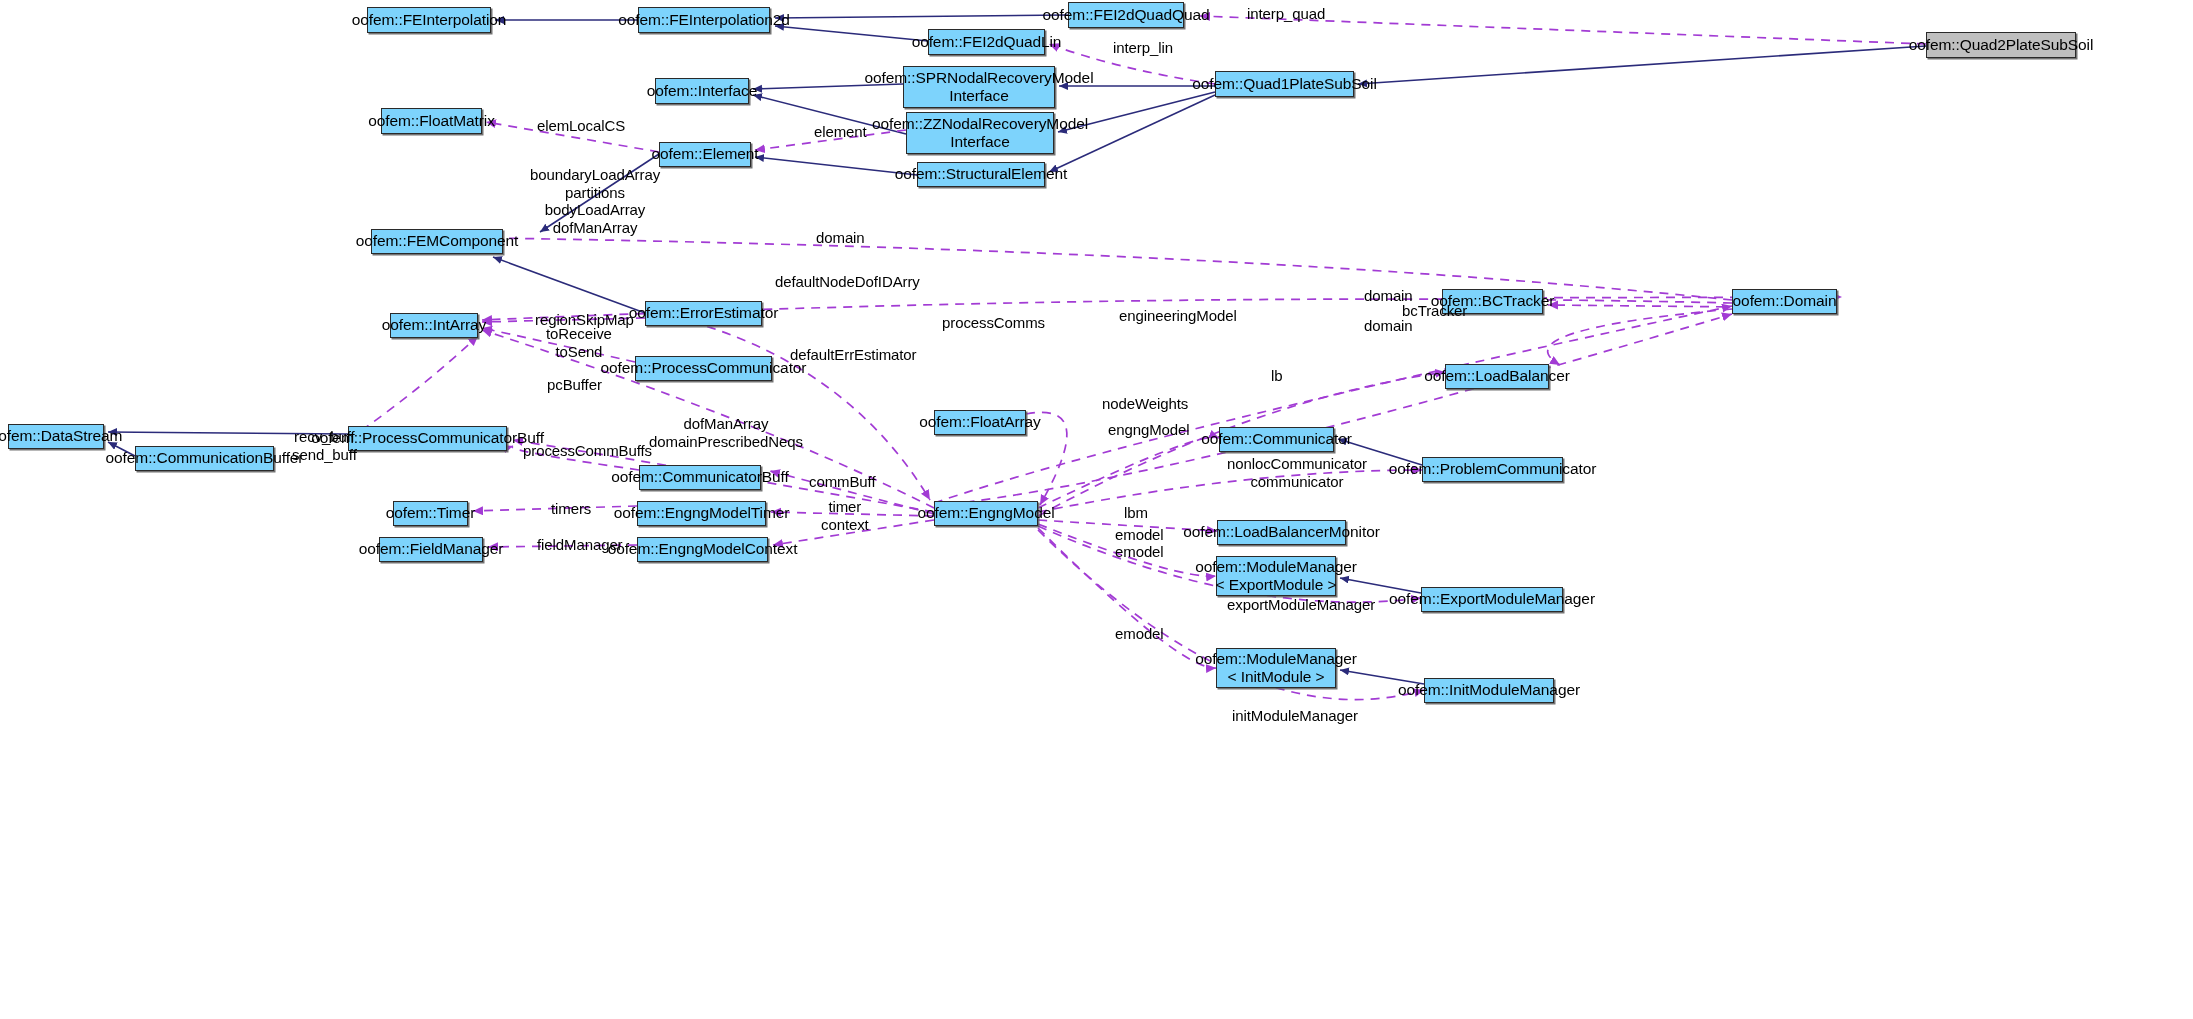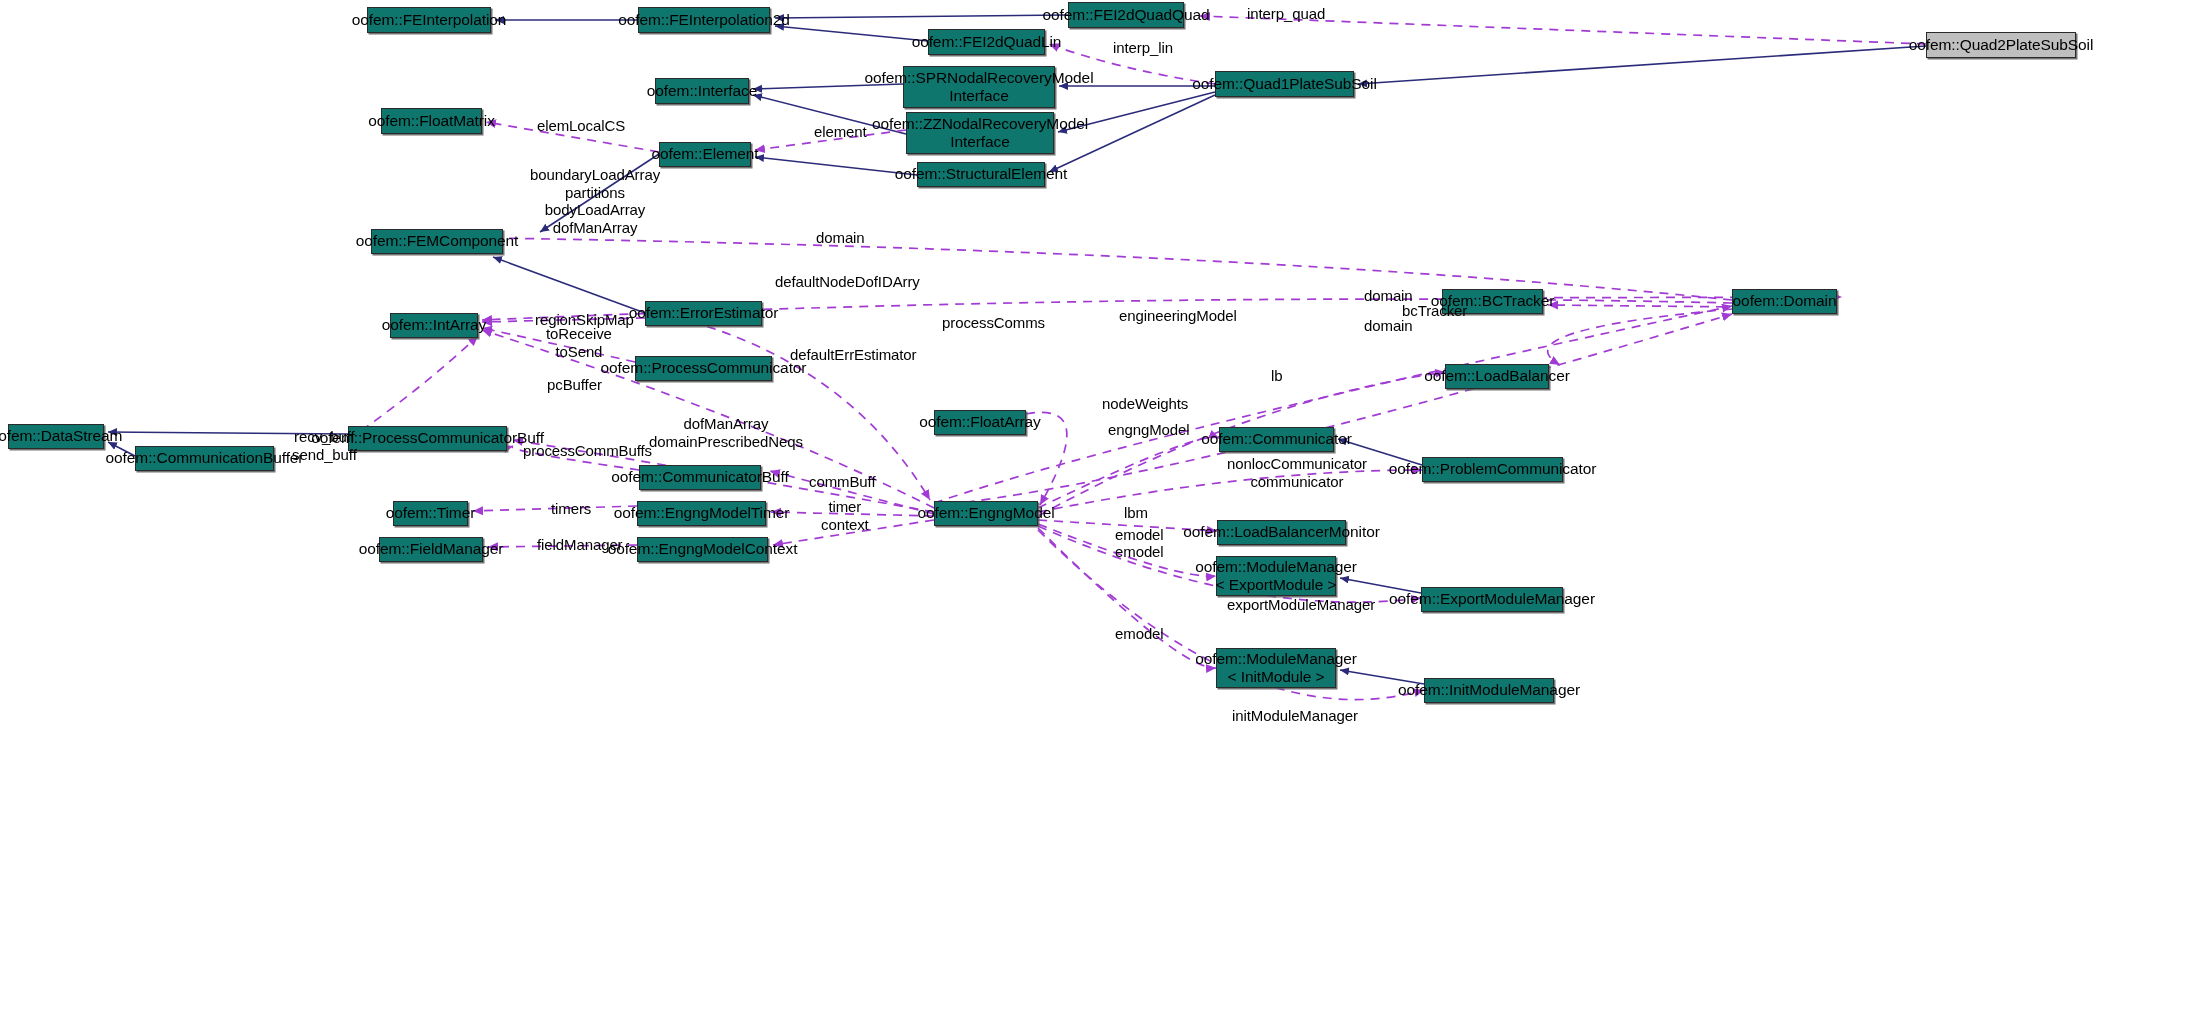--- a/index.html
+++ b/index.html
@@ -3,21 +3,21 @@
 <meta charset="utf-8">
 <style>
   html,body{margin:0;padding:0;background:#ffffff;}
   body{font-family:"Liberation Sans", sans-serif;}
   #canvas{position:relative;width:2193px;height:1019px;background:#fff;overflow:hidden;}
   svg#edges{position:absolute;left:0;top:0;width:2193px;height:1019px;pointer-events:none;}
   .node{
     position:absolute;
     box-sizing:border-box;
     border:1px solid #2a2a2a;
-    background:#0f766e;
+    background:#7dd3fc;
     color:#000000;
     font-size:15.5px;
     line-height:1.18;
     display:flex;
     align-items:center;
     justify-content:center;
     text-align:center;
     white-space:pre;
     box-shadow:1.5px 1.5px 0 0 rgba(90,90,90,0.85);
     letter-spacing:-0.1px;

